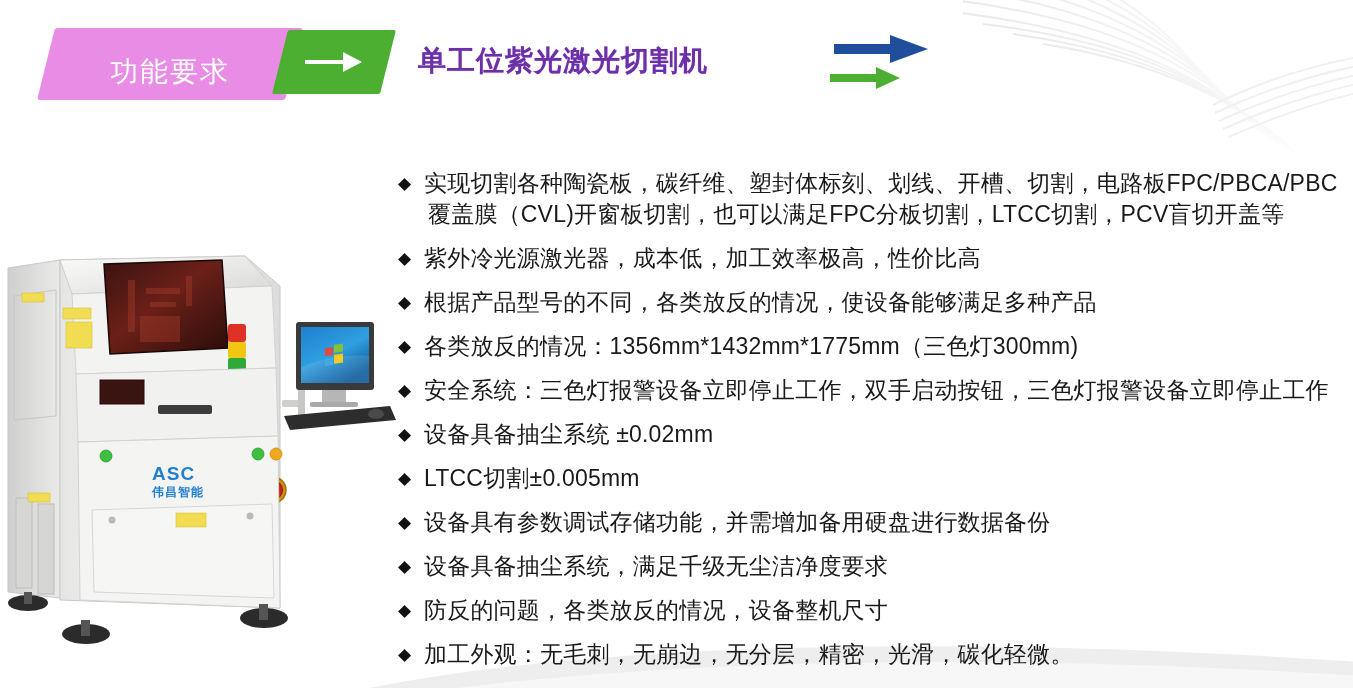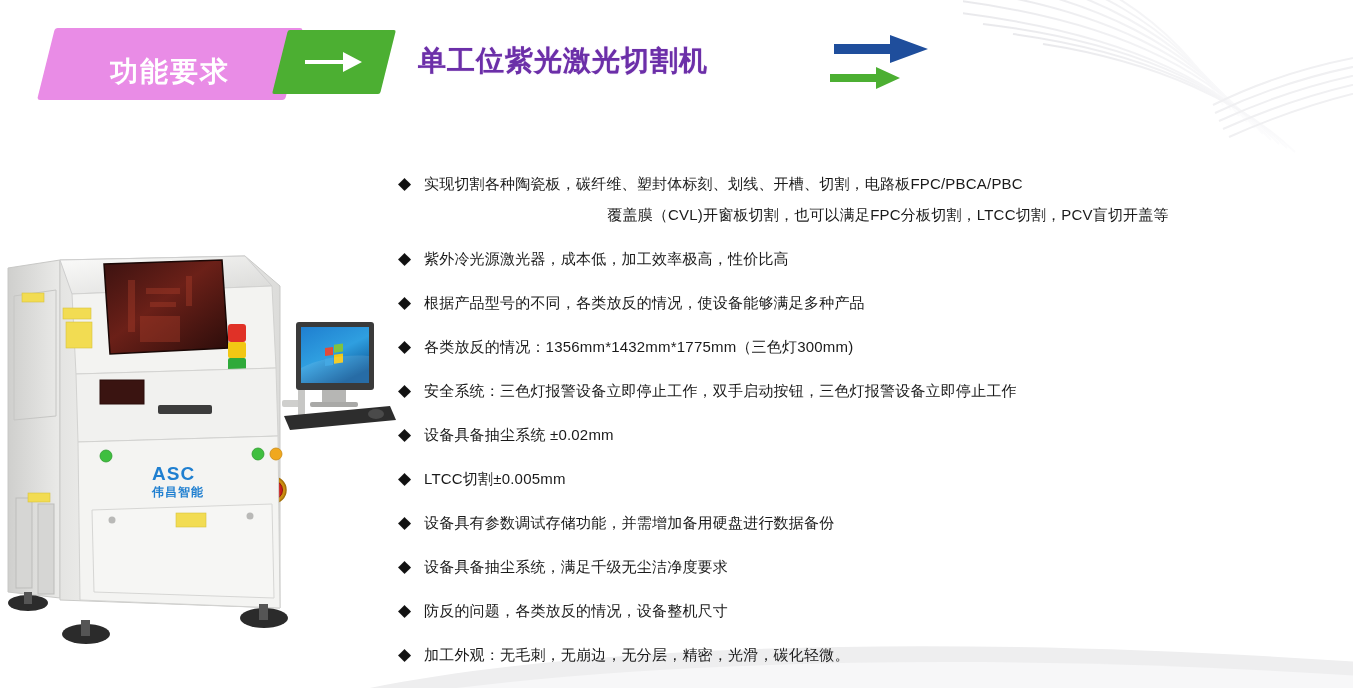--- a/index.html
+++ b/index.html
@@ -20,21 +20,21 @@
   .banner-wrap{position:absolute;left:0;top:28px;height:72px;}
   .tag-pink{
     position:absolute;left:46px;top:0;width:248px;height:72px;
     background:#e98ce6;
     transform:skewX(-14deg);
     border-radius:3px;
   }
   .tag-pink-label{
     position:absolute;left:46px;top:0;width:248px;height:88px;
     display:flex;align-items:center;justify-content:center;
-    color:#ffffff;font-size:28px;font-weight:bold;letter-spacing:2px;
+    color:#ffffff;font-size:28px;font-weight:normal;letter-spacing:2px;
     white-space:nowrap;
   }
   .tag-green{
     position:absolute;left:280px;top:2px;width:108px;height:64px;
     background:#4caf32;
     transform:skewX(-14deg);
     border-radius:2px;
   }
   .tag-green-arrow{
     position:absolute;left:280px;top:2px;width:108px;height:64px;
@@ -58,24 +58,24 @@
   .bullet-row{
     display:flex;align-items:flex-start;
     margin-bottom:13px;
   }
   .bullet-mark{
     flex:0 0 auto;width:26px;
     font-size:17px;line-height:31px;color:#111;
   }
   .bullet-text{
     flex:1 1 auto;
-    font-size:15px;line-height:31px;color:#1a1a1a;
+    font-size:23px;line-height:31px;color:#1a1a1a;
     letter-spacing:0.2px;
   }
-  .bullet-text .l2{display:block;padding-left:4px;text-align:center;}
+  .bullet-text .l2{display:block;padding-left:4px;}
 </style>
 </head>
 <body>
 
 <div class="slide">
 
   <svg class="deco-tr" viewBox="0 0 430 270">
     <defs>
       <linearGradient id="wg" x1="0" y1="0" x2="1" y2="1">
         <stop offset="0%" stop-color="#e9e9ec"></stop>

